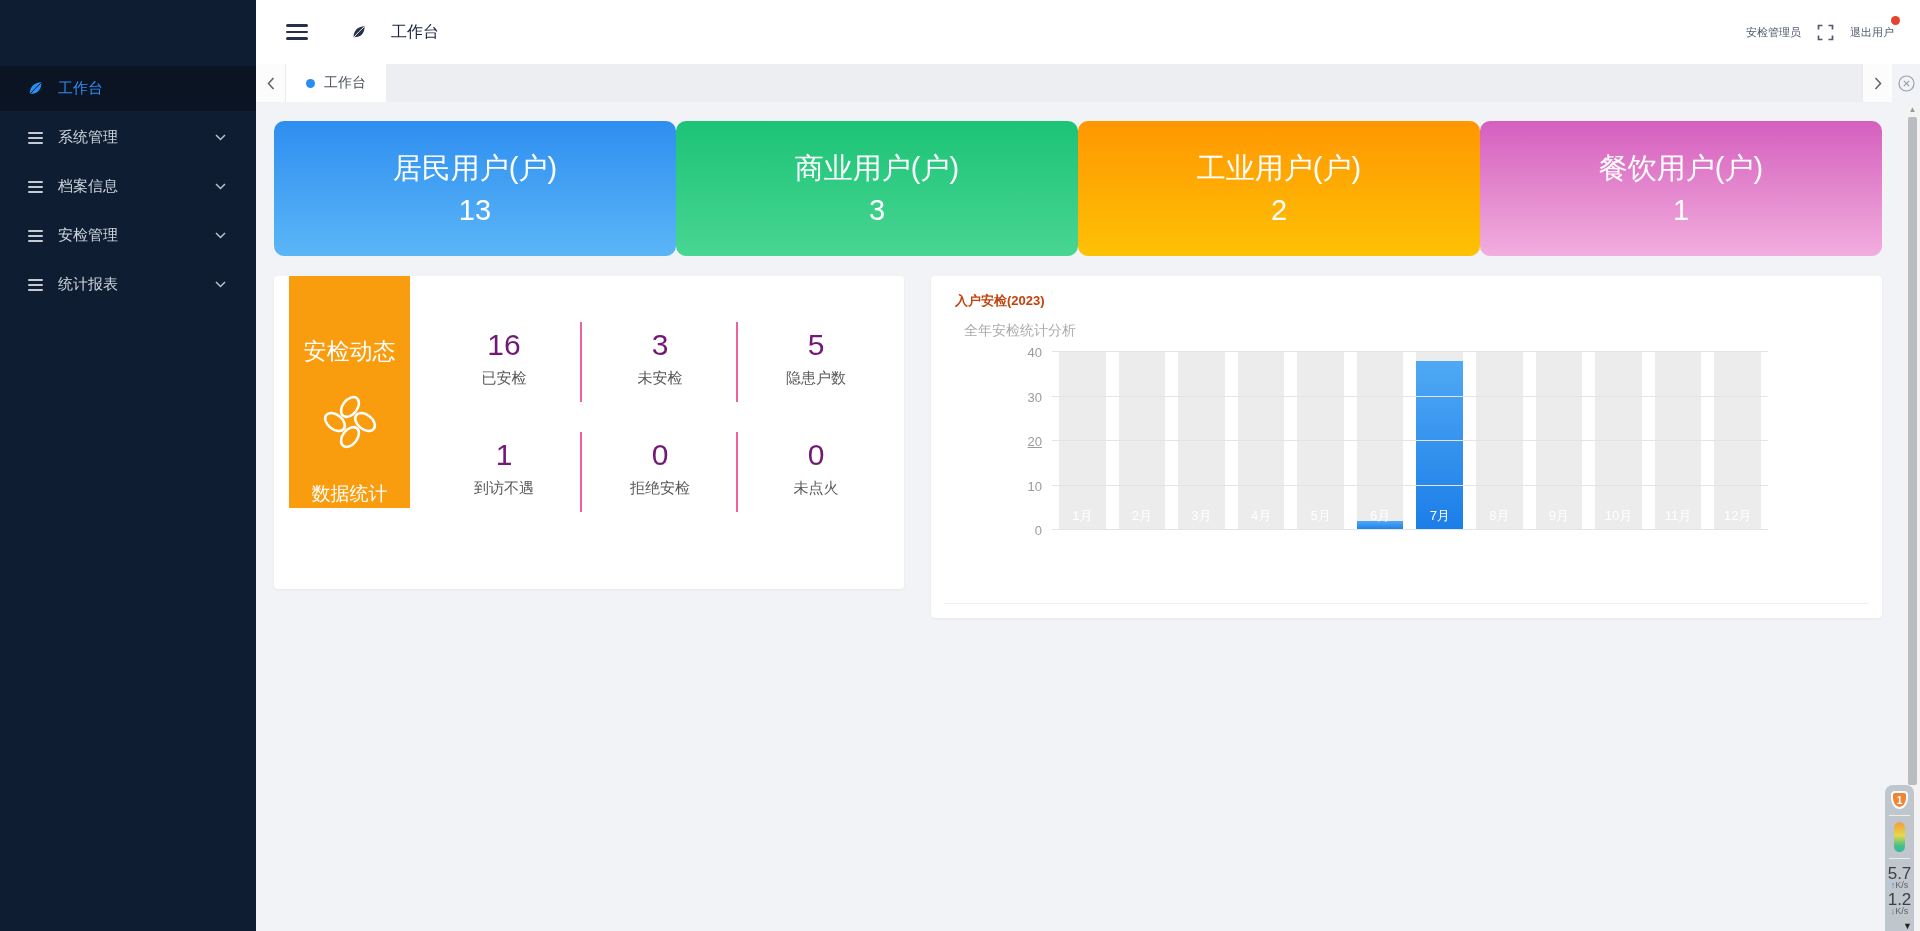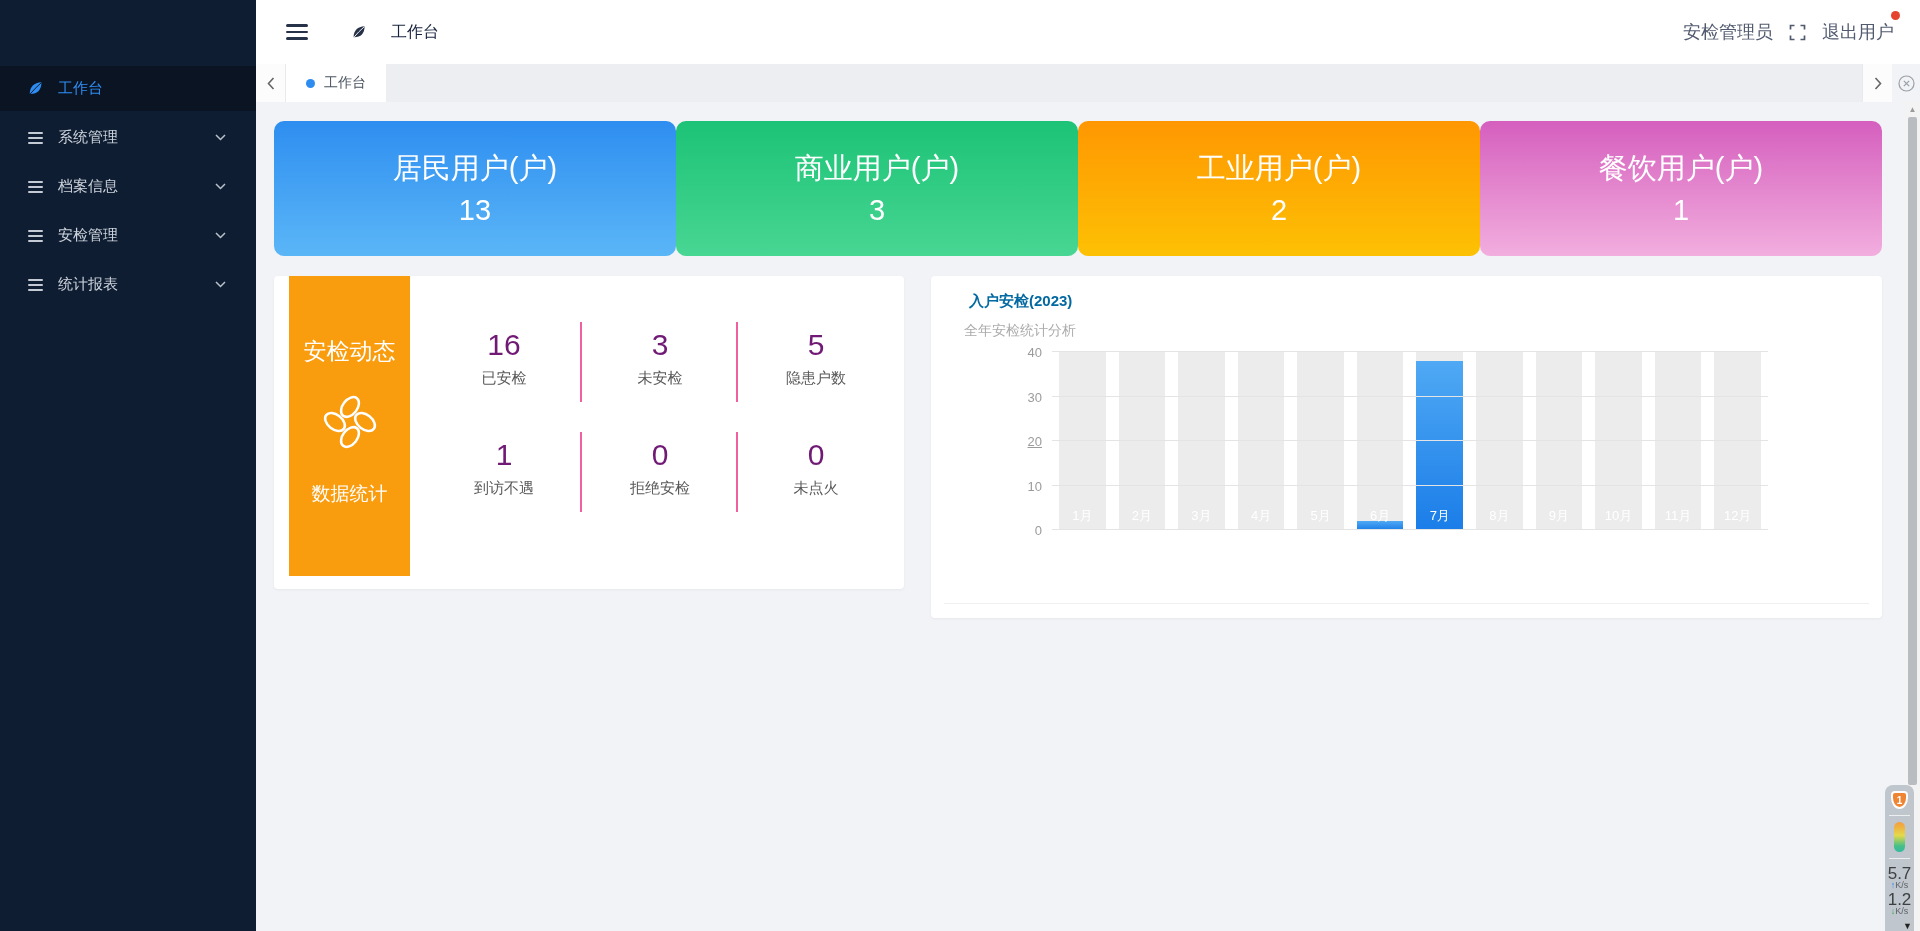--- a/index.html
+++ b/index.html
@@ -18,21 +18,21 @@
   .list-ico i { display:block; height:2px; background:#c4cbd4; border-radius:1px; }
   .chev { margin-left:auto; display:flex; }
 
   
   .main { position:absolute; left:256px; top:0; right:0; height:100%; }
 
   .topbar { height:64px; background:#fff; display:flex; align-items:center; padding:0 26px 0 30px; }
   .hamburger { width:22px; display:flex; flex-direction:column; gap:4px; cursor:pointer; }
   .hamburger i { display:block; height:2.5px; background:#273249; border-radius:2px; }
   .crumb { display:flex; align-items:center; gap:9px; margin-left:42px; color:#17233d; font-size:16px; }
-  .top-right { margin-left:auto; display:flex; align-items:center; gap:16px; color:#515a6e; font-size:18px; }
+  .top-right { margin-left:auto; display:flex; align-items:center; gap:16px; color:#515a6e; font-size:11px; }
   .logout { position:relative; cursor:pointer; }
   .red-dot { position:absolute; right:-6px; top:-9px; width:9px; height:9px; border-radius:50%; background:#e6432e; }
   .fs-btn { display:flex; cursor:pointer; }
   .username { cursor:pointer; }
 
   
   .tabbar { height:38px; display:flex; align-items:stretch; background:#eceef2; }
   .tab-nav { width:30px; background:#fcfcfd; display:flex; align-items:center; justify-content:center;
              cursor:pointer; border-right:1px solid #e8eaee; }
   .tab-nav.right { border-right:none; border-left:1px solid #e8eaee; }
@@ -48,37 +48,37 @@
   .stat-card { flex:1; height:135px; border-radius:10px; color:#fff; display:flex;
                flex-direction:column; align-items:center; justify-content:center; cursor:pointer; }
   .stat-card .label { font-size:29px; line-height:42px; }
   .stat-card .value { font-size:29px; line-height:42px; }
 
   .panels-row { display:flex; gap:27px; margin:20px 38px 0 18px; align-items:flex-start; }
 
   
   .safety-panel { width:630px; height:313px; background:#fff; border-radius:4px; position:relative;
                   box-shadow:0 1px 3px rgba(0,0,0,.05); }
-  .banner { position:absolute; left:15px; top:0; width:121px; height:300px; background:#f99c0e;
+  .banner { position:absolute; left:15px; top:0; width:121px; height:232px; background:#f99c0e;
             display:flex; flex-direction:column; align-items:center; color:#fff; }
   .banner-title { margin-top:60px; font-size:23px; }
   .fan { margin-top:24px; }
   .banner-sub { margin-top:24px; font-size:19px; }
   .stats-grid { position:absolute; left:152px; right:10px; top:44px;
                 display:grid; grid-template-columns:repeat(3,1fr); row-gap:26px; }
   .stat-cell { text-align:center; padding:8px 0 16px; position:relative; }
   .stat-cell .v { font-size:30px; color:#701a75; }
   .stat-cell .l { font-size:15px; color:#595959; margin-top:7px; }
   .stat-cell.divider::after { content:''; position:absolute; right:0; top:2px; bottom:2px;
                               width:2px; background:#f0609f; }
 
   
   .chart-panel { flex:1; height:342px; background:#fff; border-radius:4px; position:relative;
                  box-shadow:0 1px 3px rgba(0,0,0,.05); }
-  .chart-title { position:absolute; left:38px; top:16px; font-size:15px; font-weight:bold; color:#0369a1; }
+  .chart-title { position:absolute; left:24px; top:16px; font-size:13px; font-weight:bold; color:#c2410c; }
   .chart-sub { position:absolute; left:33px; top:46px; font-size:14px; color:#ababab; }
   .plot-wrap { position:absolute; left:121px; right:114px; top:76px; height:178px; }
   .gridline { position:absolute; left:0; right:0; height:1px; background:#e4e4e4; }
   .ytick { position:absolute; left:-52px; width:42px; text-align:right; font-size:13px; color:#9b9b9b;
            transform:translateY(8px);margin-top:46px; }
   .cols { position:absolute; left:7px; right:7px; top:0; bottom:0; display:flex; gap:13px; }
   .col { flex:1; position:relative; }
   .col-track { position:absolute; inset:0; background:#ececec; }
   .col-bar { position:absolute; left:0; right:0; bottom:0; }
   .col-label { position:absolute; bottom:5px; width:100%; text-align:center; color:#fff; font-size:13px; }

